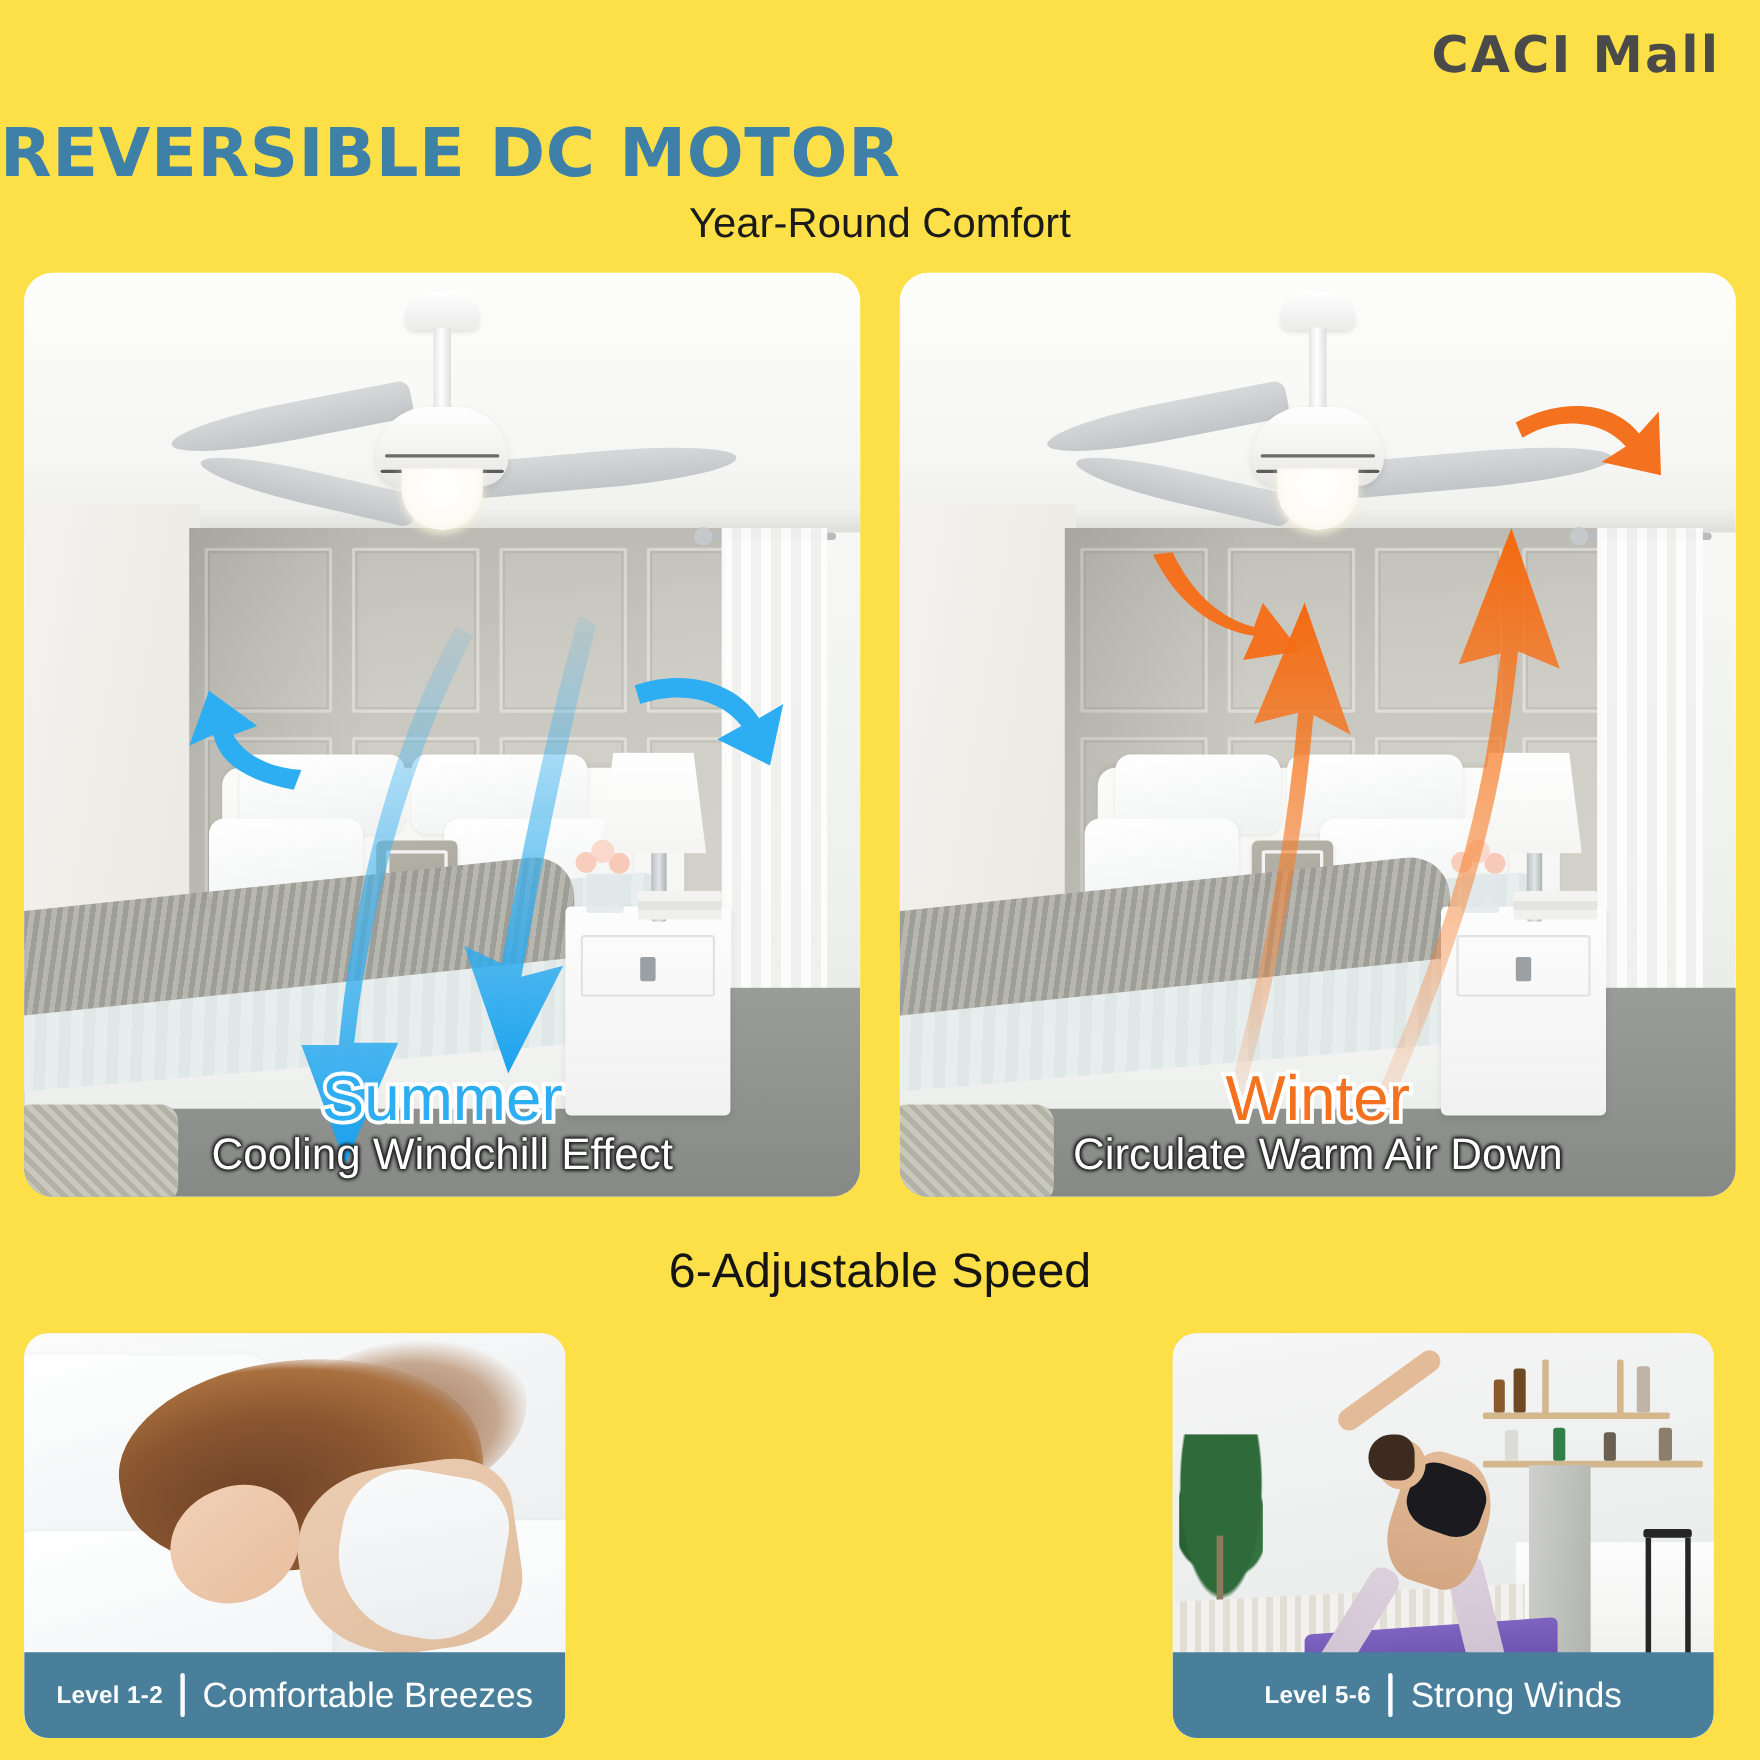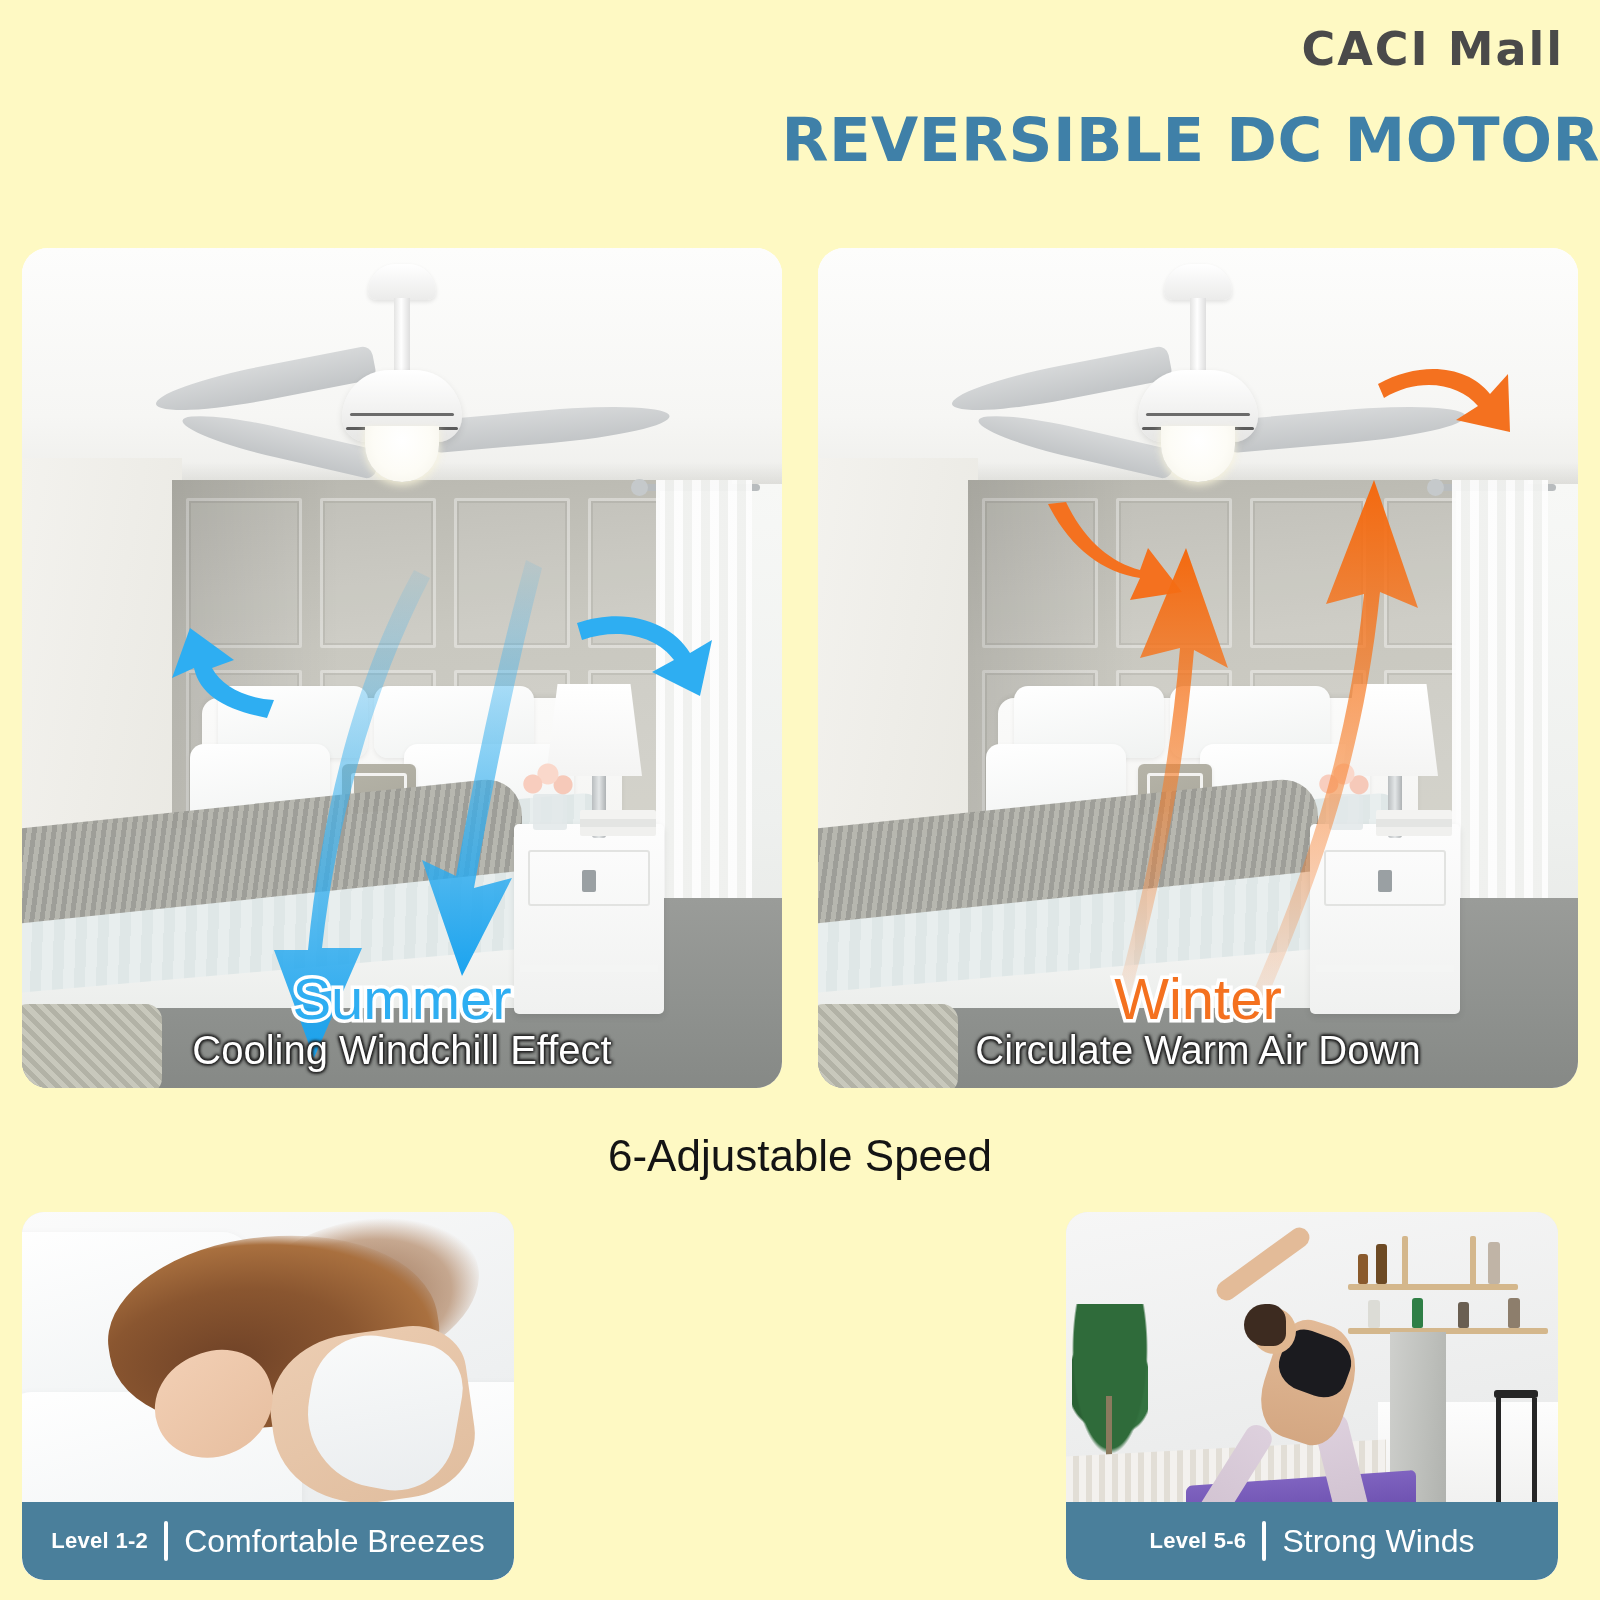--- a/index.html
+++ b/index.html
@@ -2,32 +2,32 @@
 <html><head>
 <meta charset="utf-8">
 <style>
   * { box-sizing: border-box; margin: 0; padding: 0; }
   html, body {
     width: 1600px; height: 1600px;
     background: #f0f0ef;
     font-family: "Liberation Sans", sans-serif;
     overflow: hidden;
   }
-  .page { position: relative; width: 1600px; height: 1600px; background: #fef9c3; }
+  .page { position: relative; width: 1600px; height: 1600px; background: #fde047; }
 
   
   .brand {
     position: absolute; top: 22px; right: 36px;
     font-family: "DejaVu Sans", sans-serif;
     font-size: 46px; font-weight: 700; letter-spacing: 2px;
     color: #4a4a4a;
   }
   .title {
     position: absolute; top: 104px; left: 0; width: 100%;
-    text-align: right;
+    text-align: left;
     font-family: "DejaVu Sans", sans-serif;
     font-size: 61px; font-weight: 700; letter-spacing: 0.5px;
     color: #3f80a8;
   }
   .subtitle {
     position: absolute; top: 182px; left: 0; width: 100%;
     text-align: center;
     font-size: 38px; font-weight: 400; color: #1a1a1a;
   }
 
@@ -354,20 +354,21 @@
   .yg-leg2{ position:absolute; left:262px; top:200px; width:34px; height:140px; background: linear-gradient(180deg,#ded1de 0%,#cbbccb 100%); border-radius:14px; transform: rotate(-14deg); }
 </style>
 </head>
 <body>
 
 <div class="page">
 
   <div class="brand">CACI Mall</div>
 
   <div class="title">REVERSIBLE DC MOTOR</div>
+  <div class="subtitle">Year-Round Comfort</div>
 
   <div class="panels">
 
     <div class="panel right">
       <div class="room">
         <div class="ceiling"></div>
         <div class="sidewall"></div>
         <div class="panelwall">
           <div class="sq" style="left:14px;top:18px;width:116px;height:150px"></div>
           <div class="sq" style="left:148px;top:18px;width:116px;height:150px"></div>

